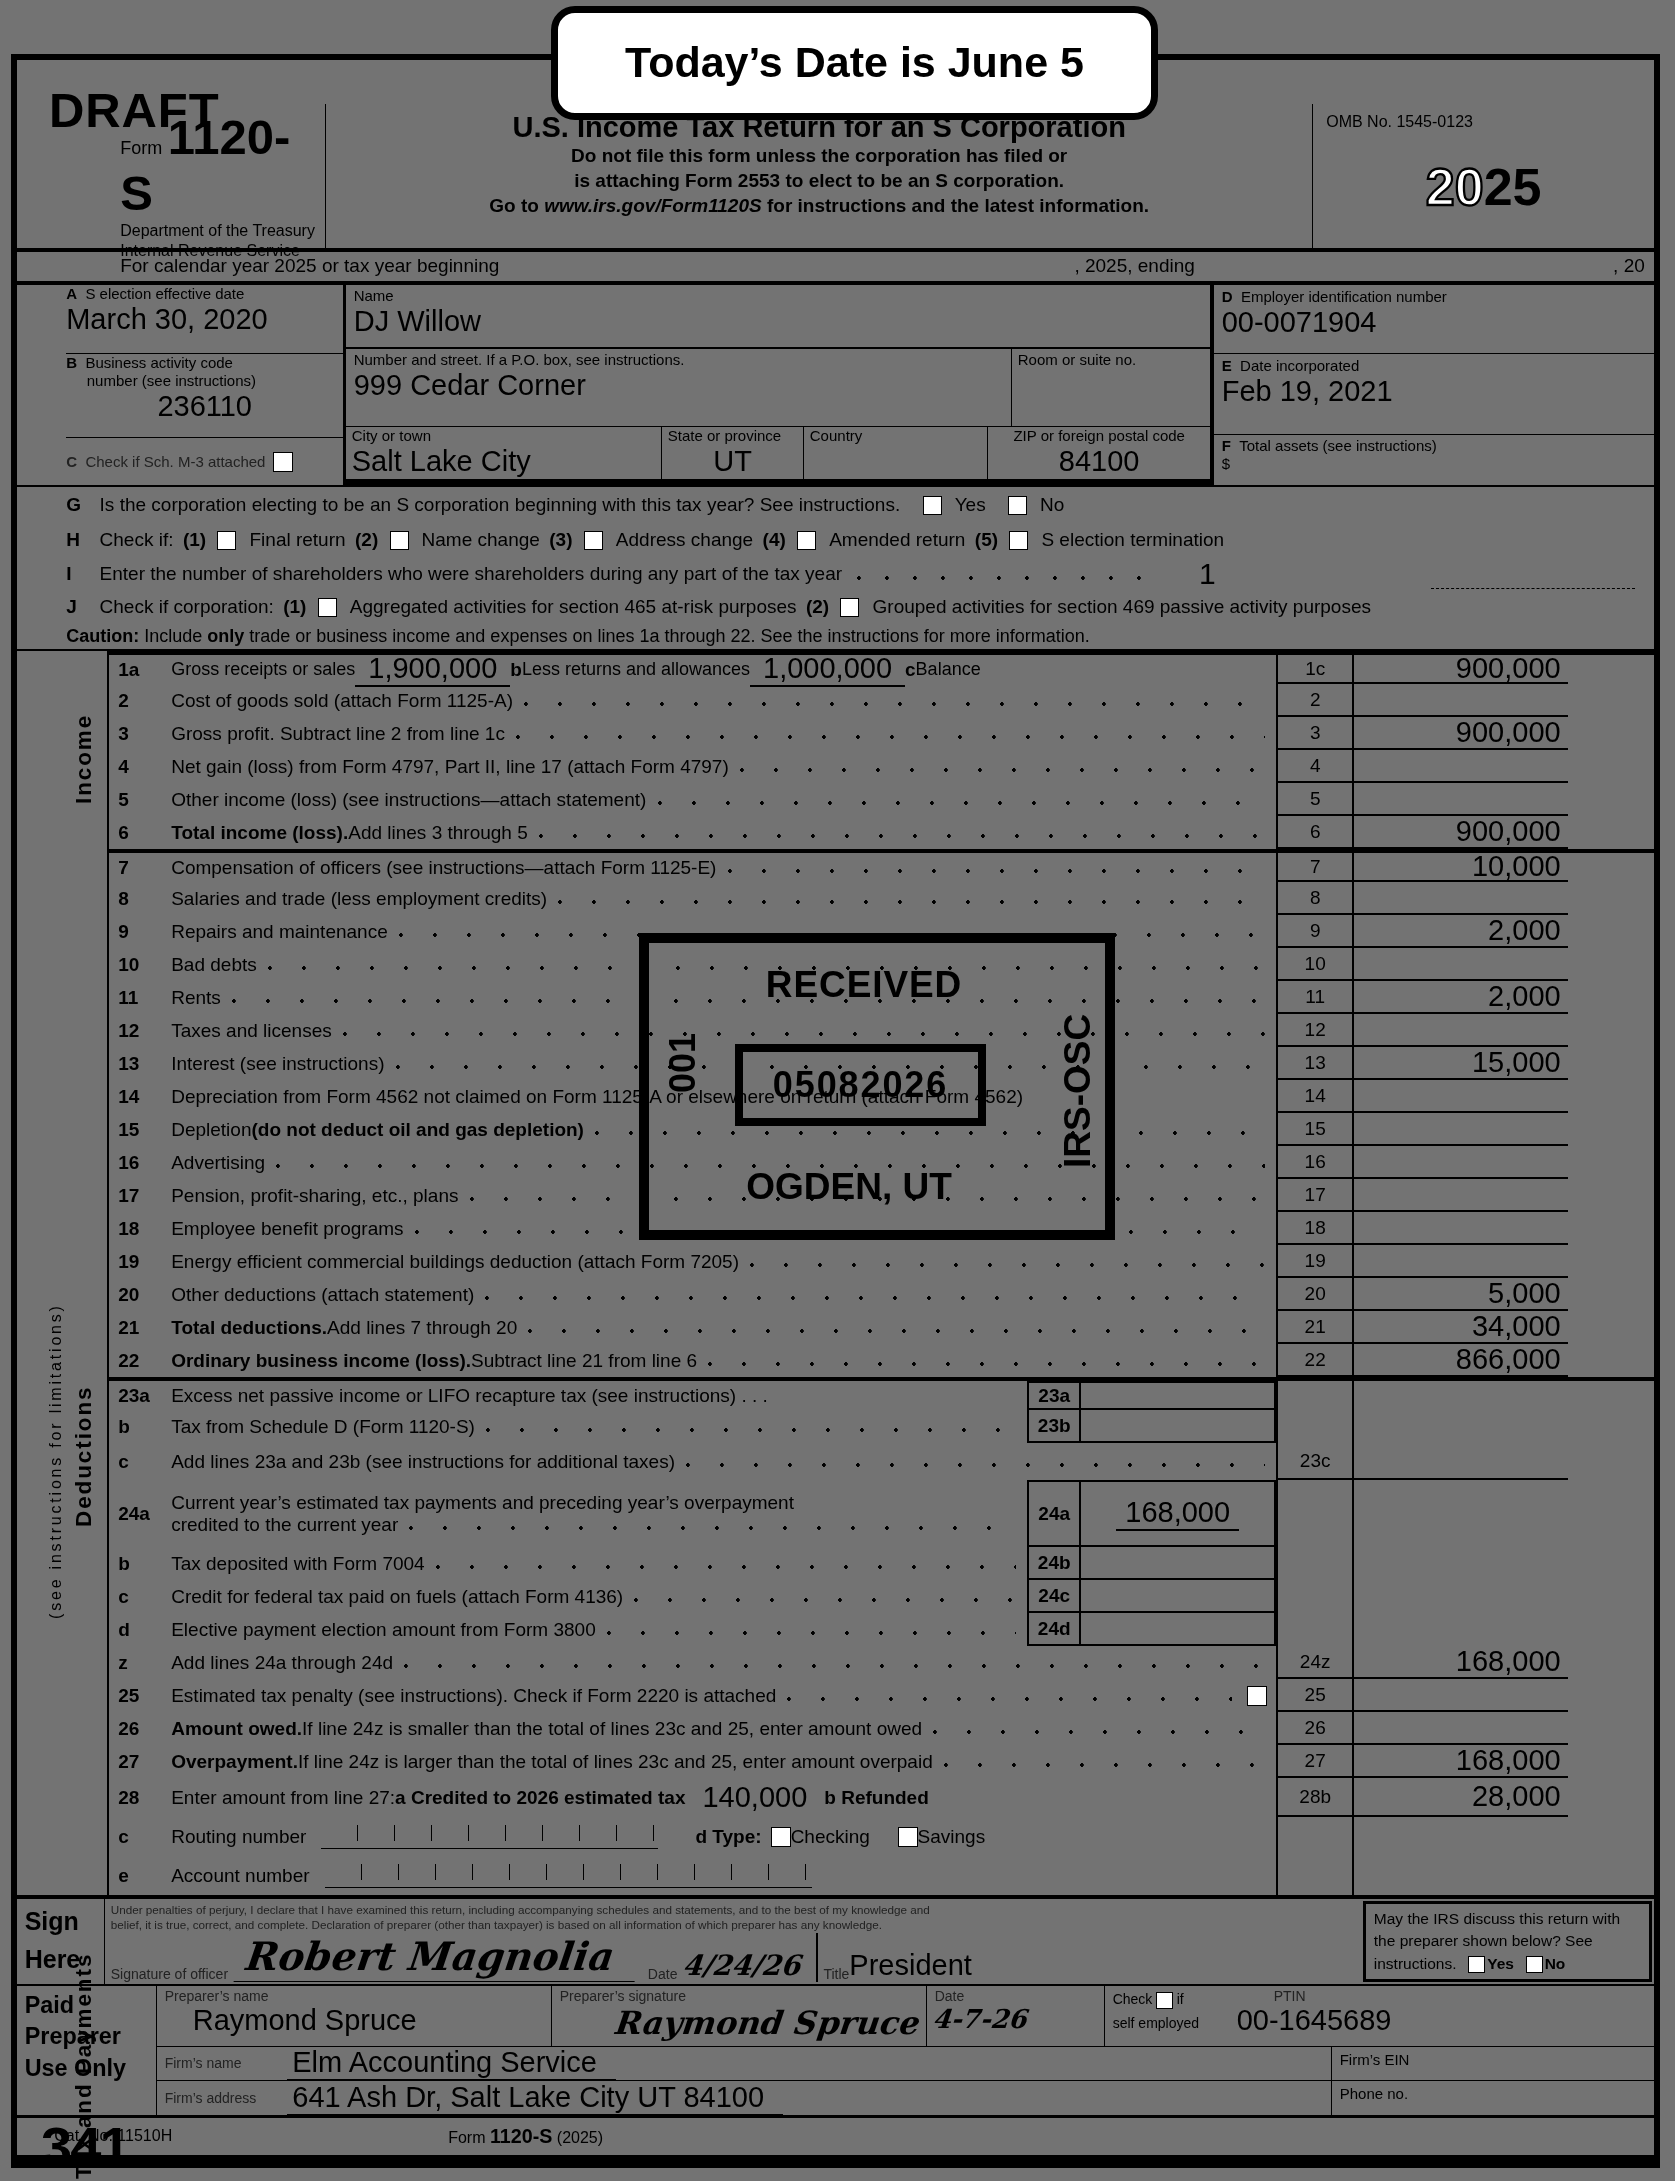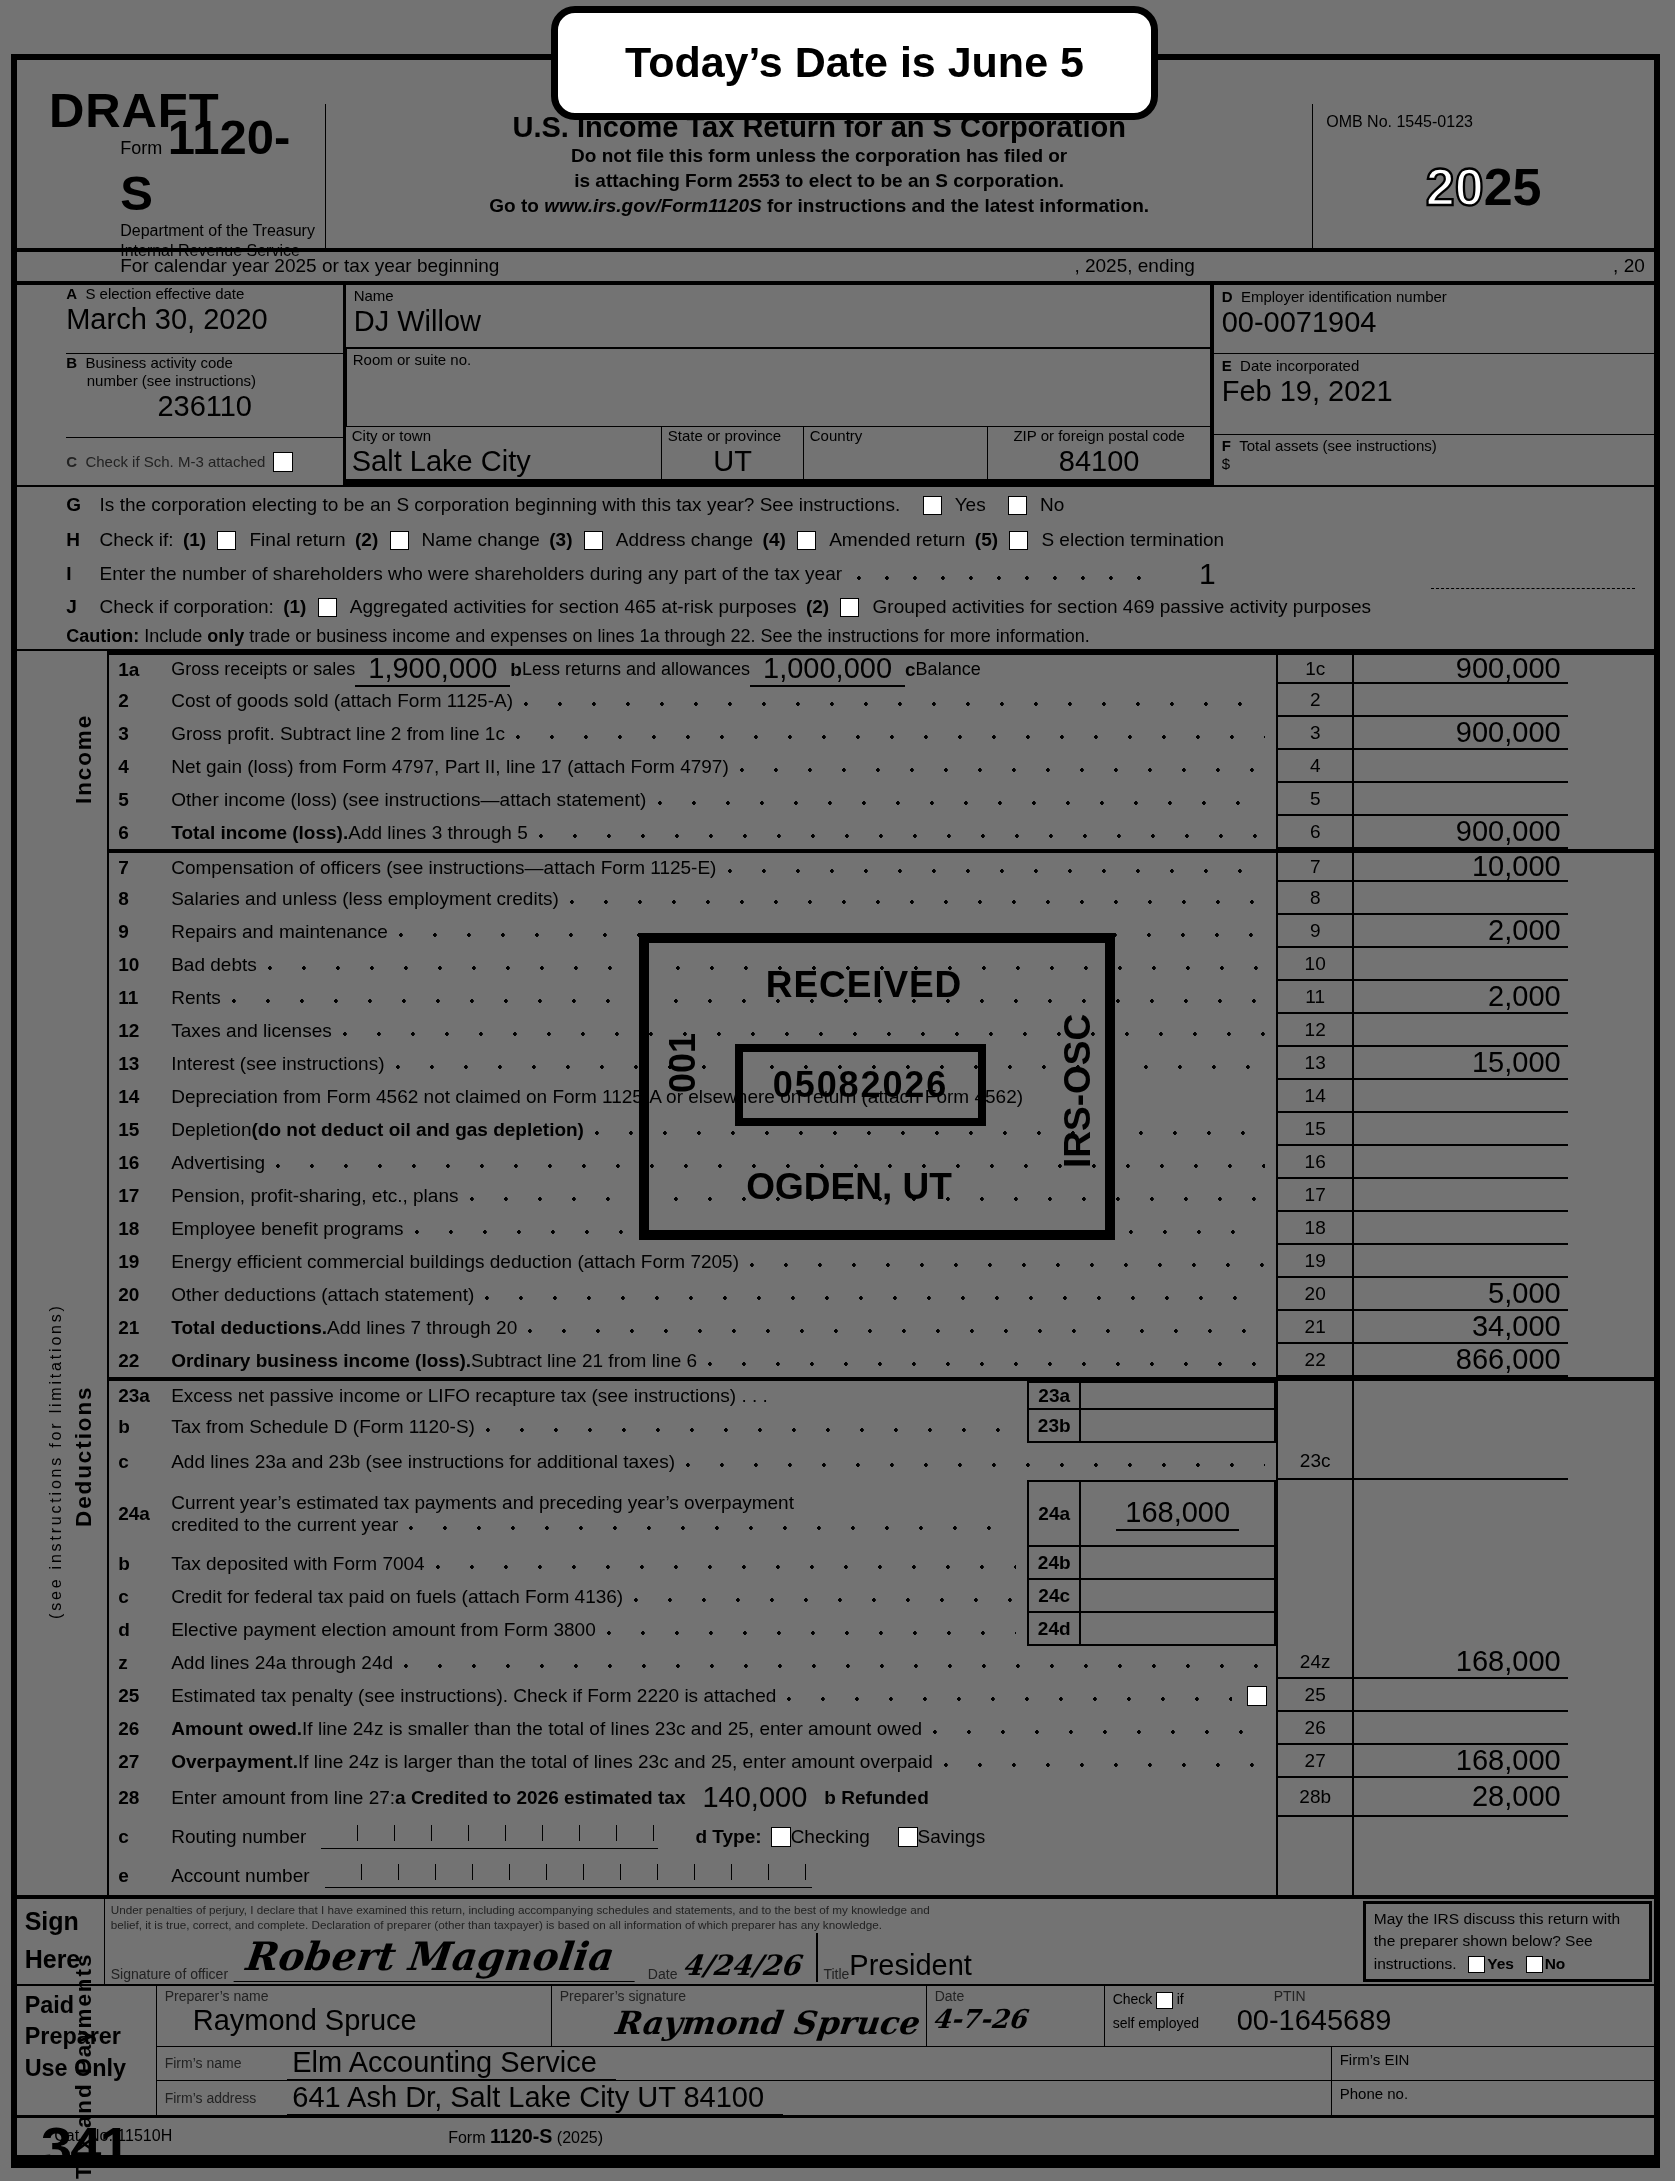--- a/index.html
+++ b/index.html
@@ -222,20 +222,24 @@
           <span class="lab"><b>C</b>&nbsp;&nbsp;<span>Check if Sch. M-3 attached</span></span>
           <span class="cb"></span>
         </div>
       </div>
       <div class="e-mid">
         <div class="e-name">
           <div class="lab">Name</div>
           <div class="bigval">DJ Willow</div>
         </div>
         <div class="e-street">
+          <div class="e-street-l">
+            <div class="lab">Number and street. If a P.O. box, see instructions.</div>
+            <div class="bigval">999 Cedar Corner</div>
+          </div>
           <div class="e-room"><span>Room or suite no.</span></div>
         </div>
         <div class="e-city">
           <div class="e-cc1">
             <div class="lab">City or town</div>
             <div class="bigval">Salt Lake City</div>
           </div>
           <div class="e-cc2">
             <div class="lab">State or province</div>
             <div class="bigval" style="text-align:center">UT</div>
@@ -394,21 +398,21 @@
               <span>Compensation of officers (see instructions—attach Form 1125-E)</span>
               <div class="dots"></div>
             </div>
             <div class="lref">7</div>
             <div class="lamt">10,000</div>
             <div class="ltail"></div>
           </div>
           <div class="lrow sep">
             <div class="lnum">8</div>
             <div class="ldesc">
-              <span>Salaries and unless (less employment credits)</span>
+              <span>Salaries and trade (less employment credits)</span>
               <div class="dots"></div>
             </div>
             <div class="lref">8</div>
             <div class="lamt"></div>
             <div class="ltail"></div>
           </div>
           <div class="lrow sep">
             <div class="lnum">9</div>
             <div class="ldesc">
               <span>Repairs and maintenance</span>

